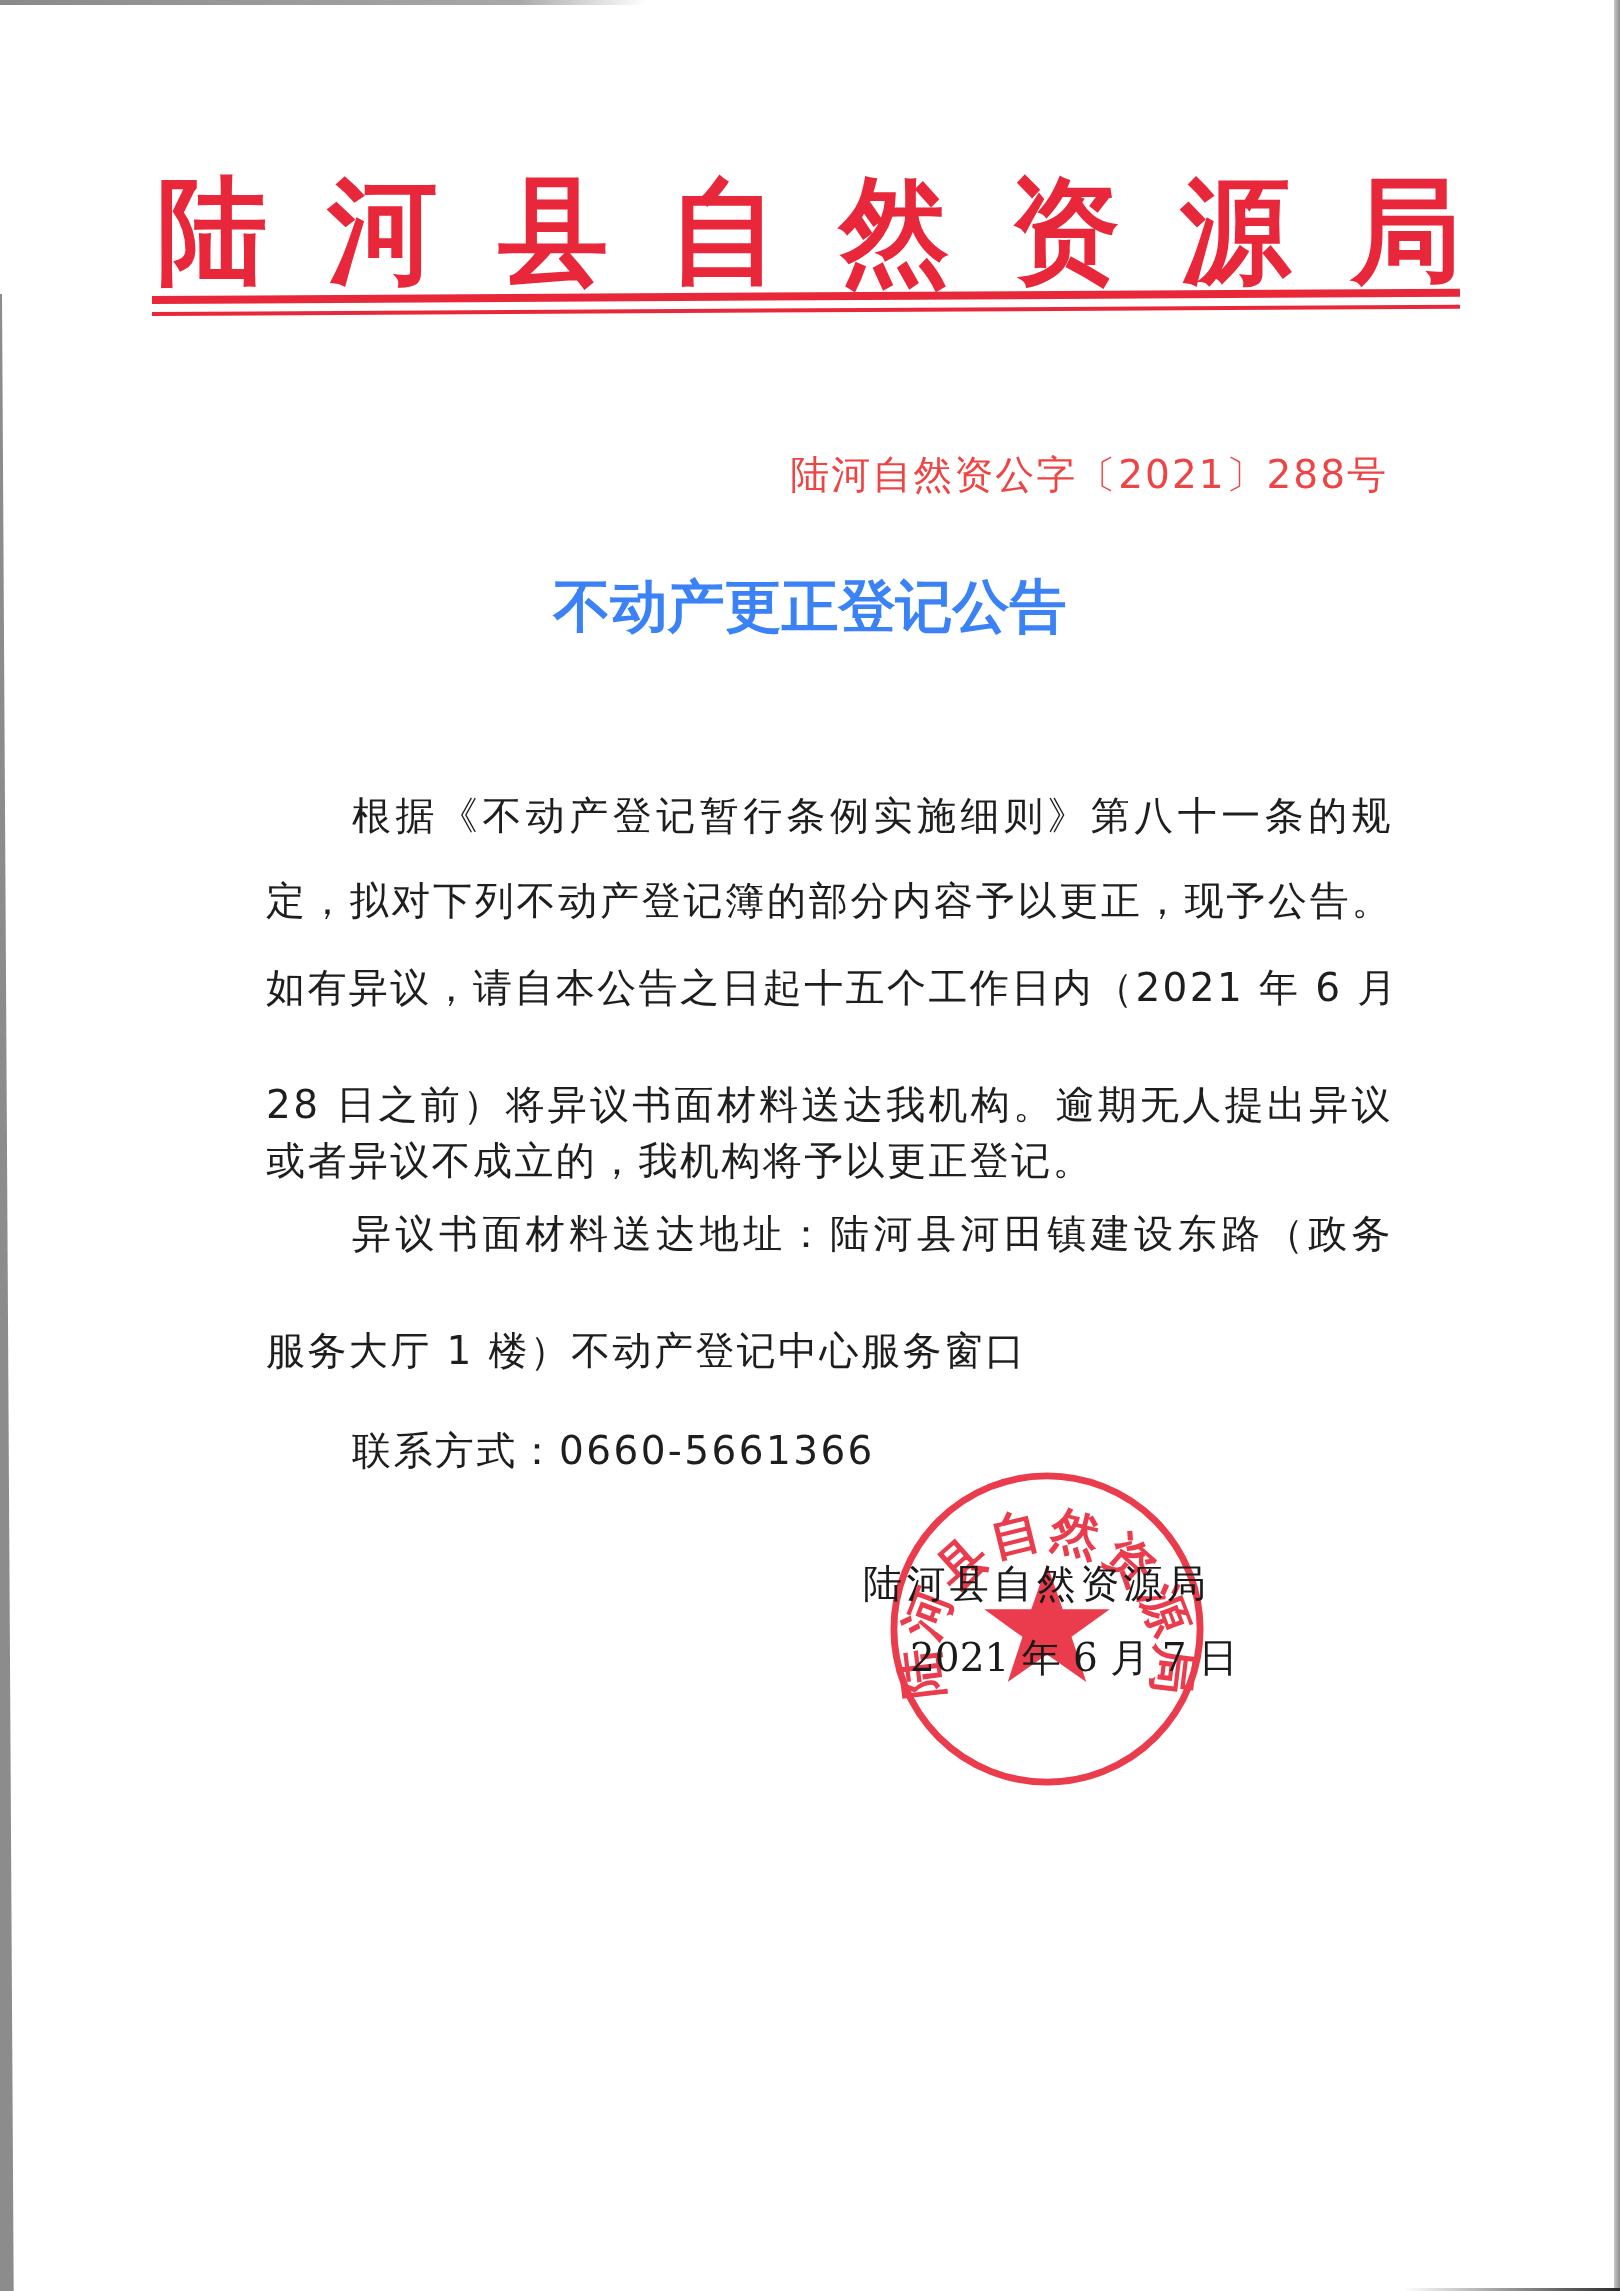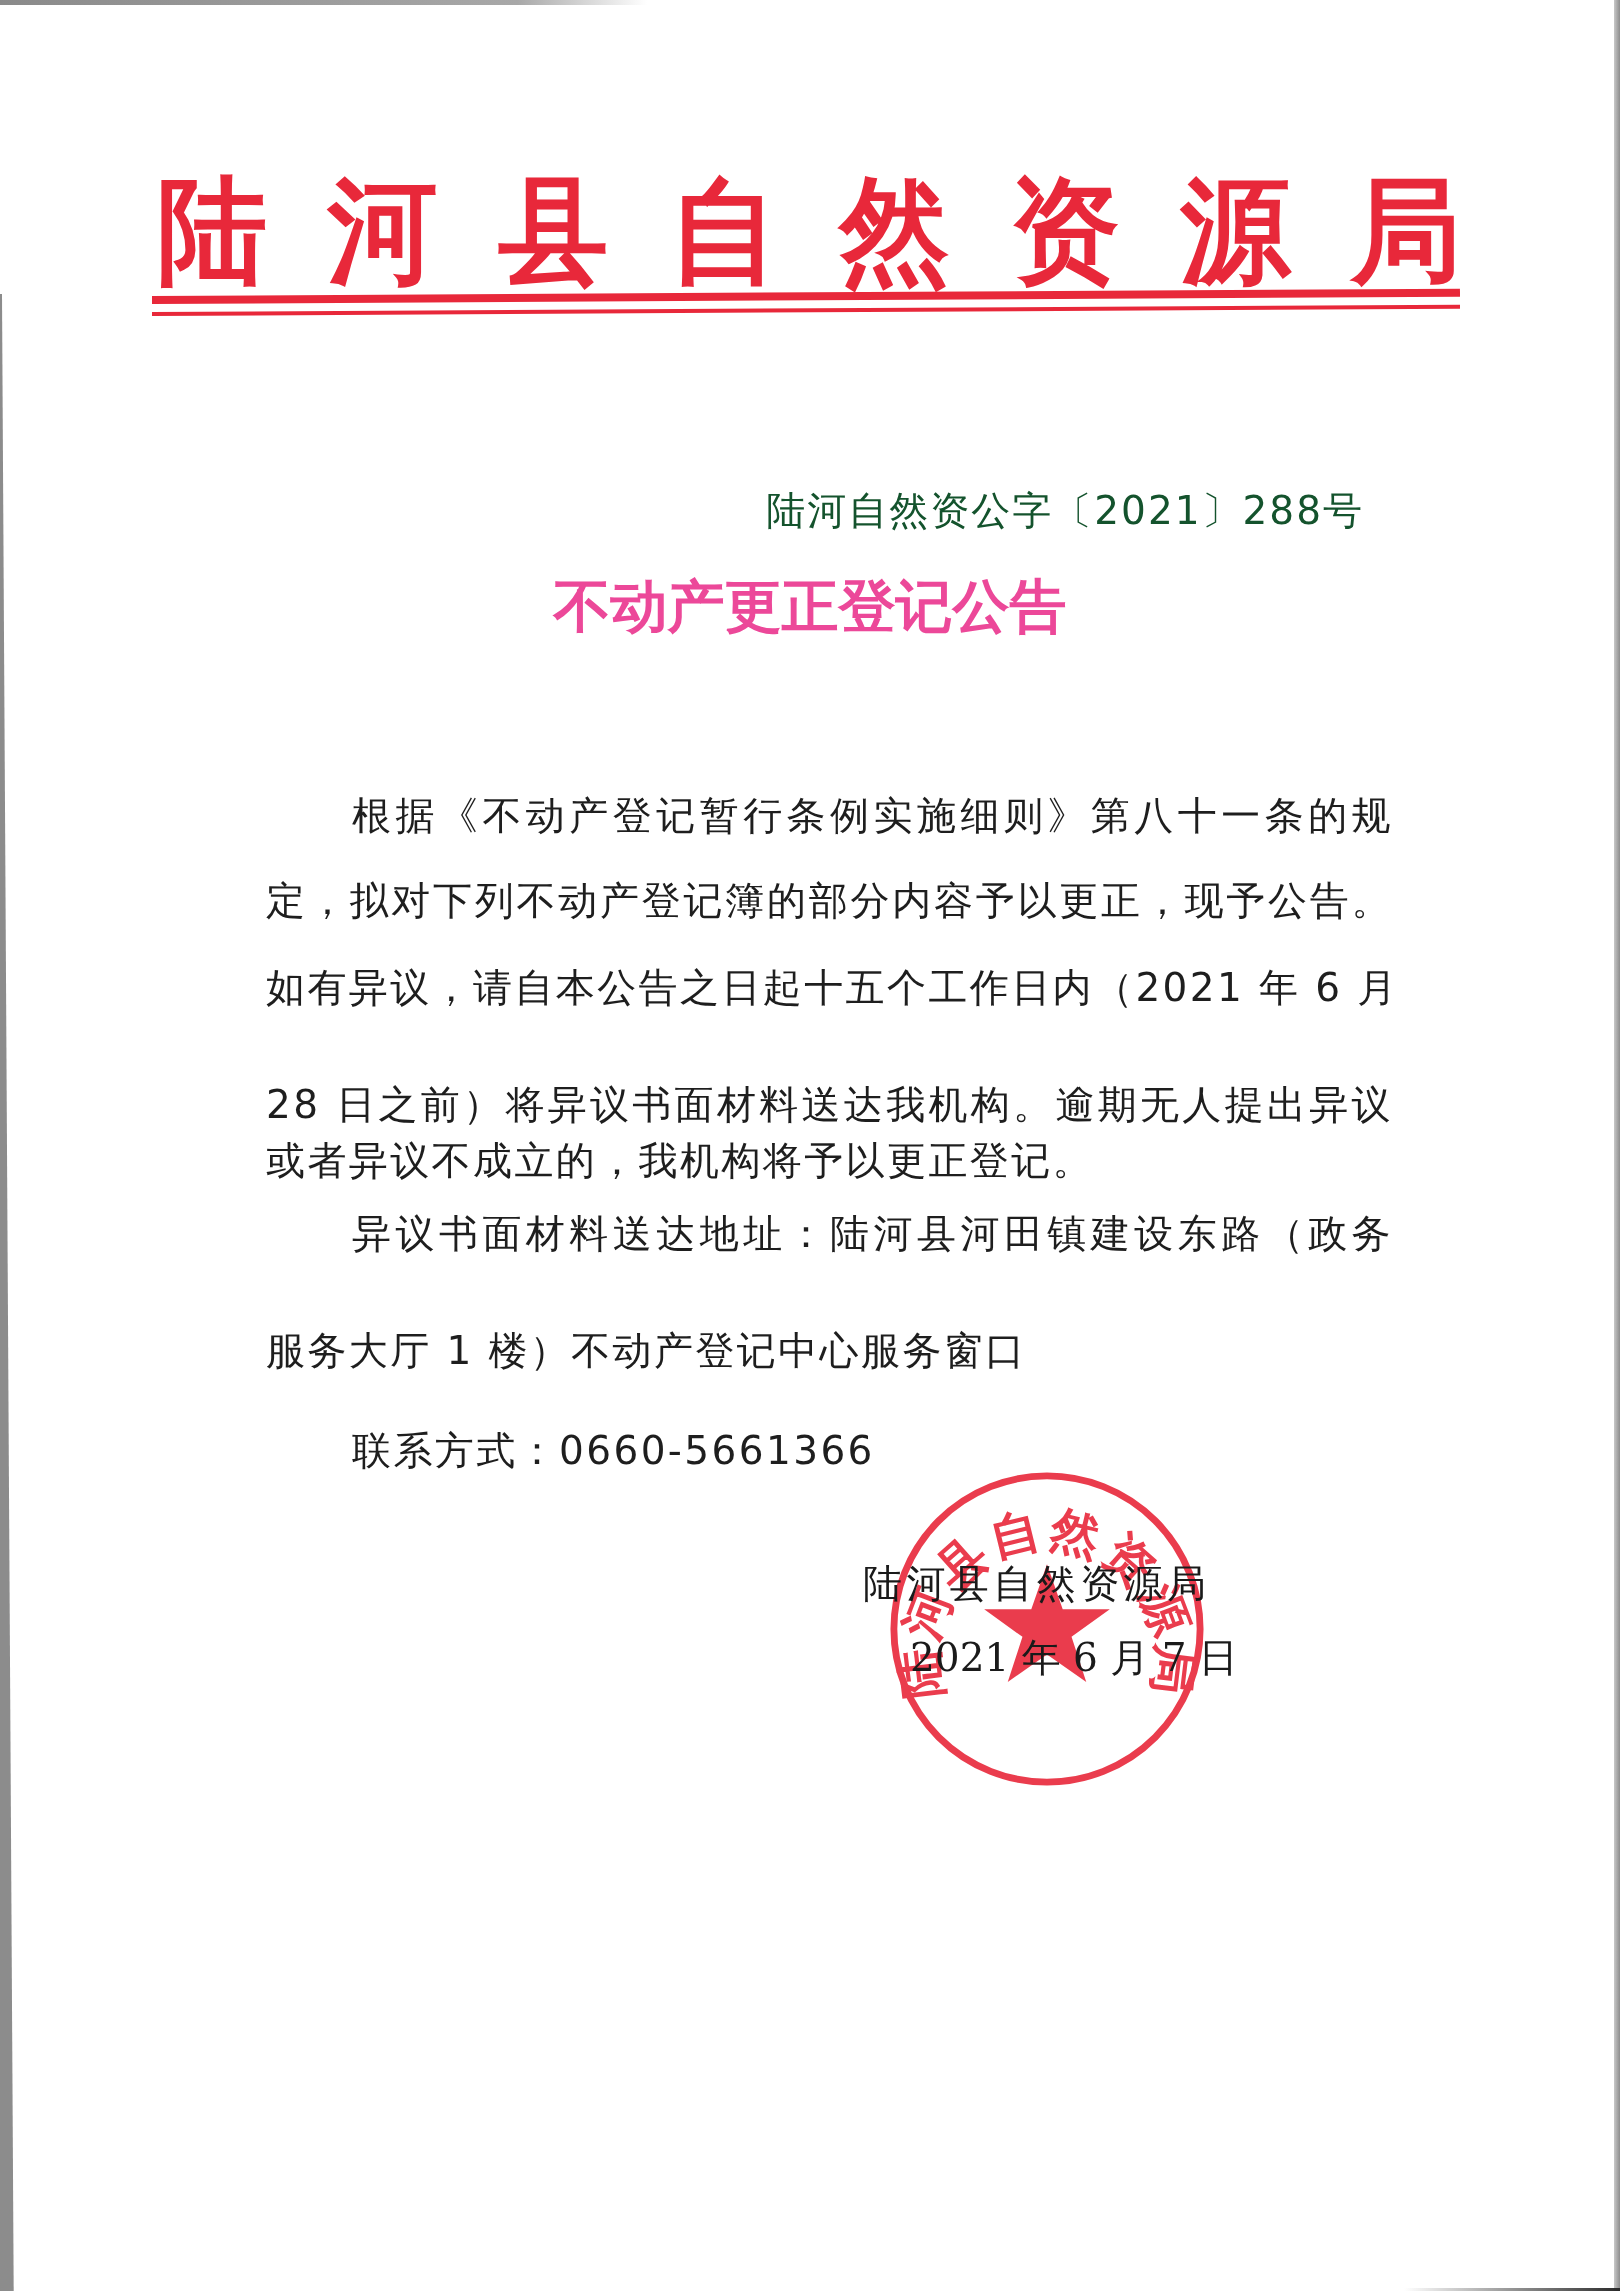--- a/index.html
+++ b/index.html
@@ -44,34 +44,33 @@
     background: #e8283a;
     transform: rotate(-0.32deg); transform-origin: left center;
   }
   .rule-thin {
     position: absolute; left: 152px; top: 312px; width: 1308px; height: 3.9px;
     background: #e8283a;
     transform: rotate(-0.32deg); transform-origin: left center;
   }
 
   .doc-number {
-    position: absolute; right: 256px; top: 449px;
+    position: absolute; right: 232px; top: 449px;
     font-size: 39px; line-height: 51px;
     font-family: "DejaVu Sans", "Liberation Sans", sans-serif;
     font-weight: normal; letter-spacing: 2px; white-space: nowrap;
-    color: #14532d;
-    margin-top: 36px;
+    color: #ef4444;
   }
 
   .heading {
     position: absolute; left: 0; width: 1620px; top: 570px;
     text-align: center;
     font-size: 57px; line-height: 71px; font-weight: bold;
     font-family: "DejaVu Serif", "Liberation Serif", serif;
-    color: #ec4899;
+    color: #3b82f6;
   }
 
   .body {
     position: absolute; left: 250px; width: 1127px; top: 0;
     font-family: "DejaVu Sans", "Liberation Sans", sans-serif;
     font-size: 39px; color: #1e1e1e;
   }
   .line {
     position: absolute; left: 0; width: 1127px; height: 51px; line-height: 51px;
     white-space: nowrap; letter-spacing: 2.4px;

